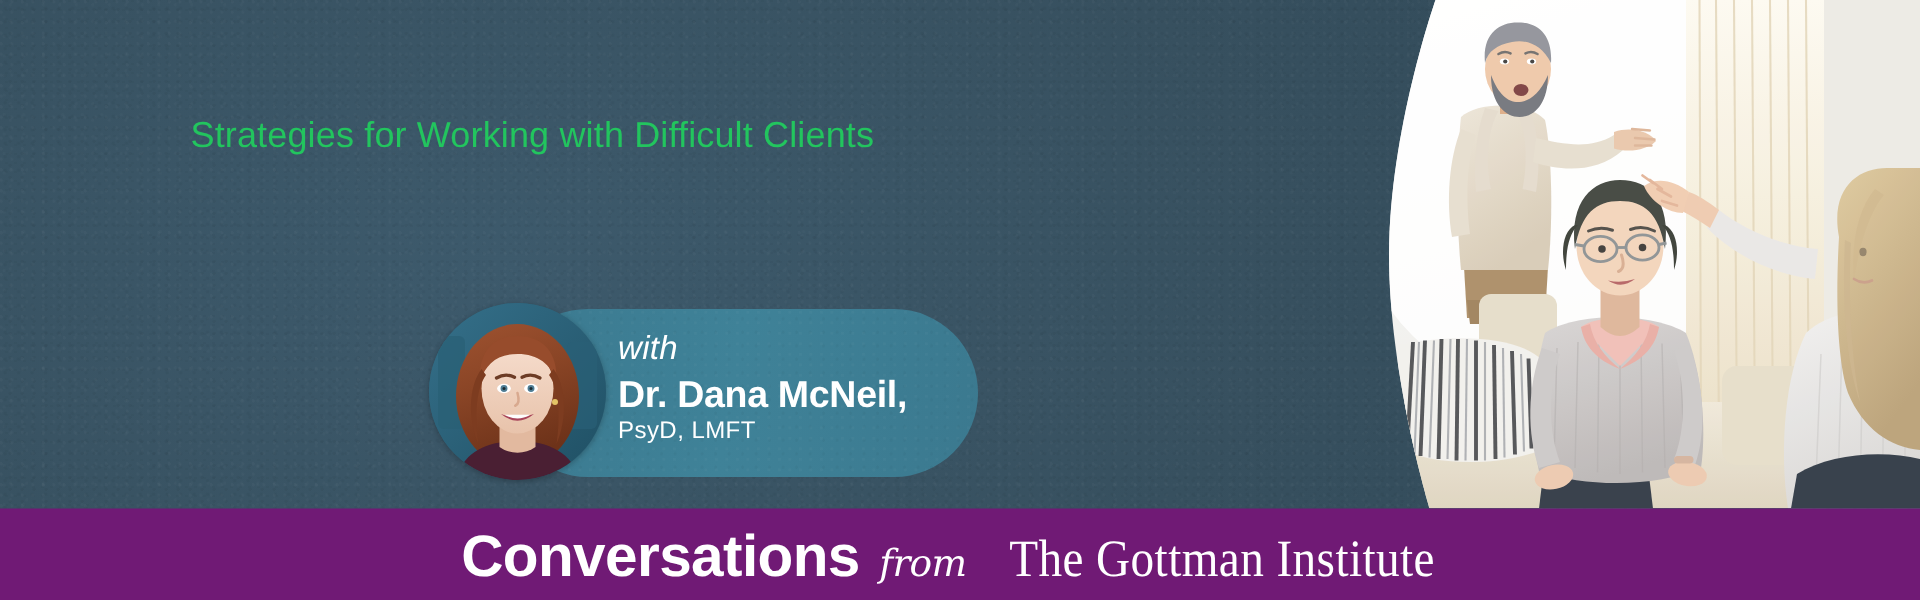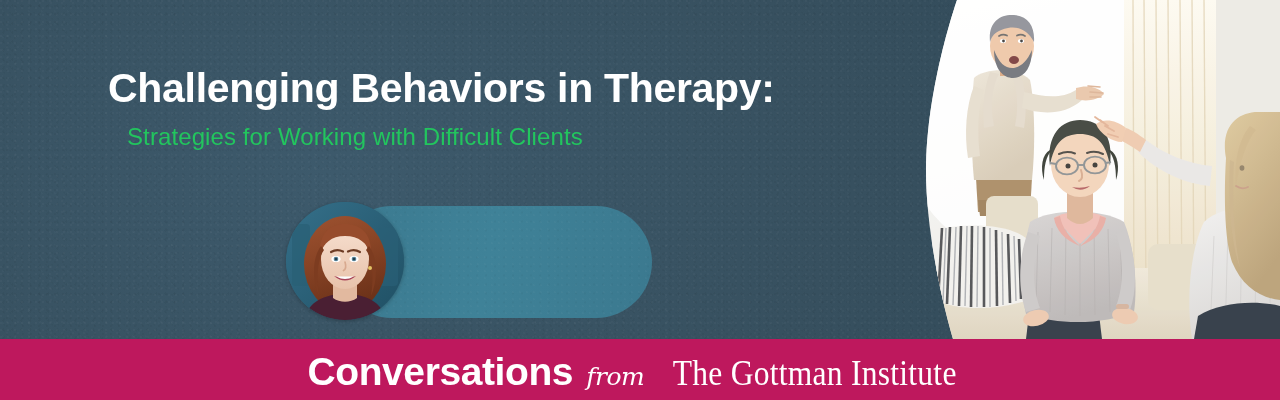--- a/index.html
+++ b/index.html
@@ -149,21 +149,21 @@
   }
   .photo-panel svg { display: block; width: 360px; height: 339px; }
 
   
   .bottom-bar {
     position: absolute;
     left: 0;
     bottom: 0;
     width: 1280px;
     height: 61px;
-    background: #be185d;
+    background: #701a75;
     display: flex;
     align-items: center;
     justify-content: center;
   }
   .bar-inner {
     display: flex;
     align-items: baseline;
     gap: 13px;
     transform: translateY(2px);
   }
@@ -196,26 +196,30 @@
 </style>
 </head>
 <body>
 
 <div id="banner">
 
   <div class="bg-base"></div>
   <div class="bg-noise"></div>
 
   <div class="title-block">
-    <div class="main-title">Challenging Behaviors in Therapy:</div>
     <div class="sub-title">Strategies for Working with Difficult Clients</div>
   </div>
 
   <div class="speaker-pill">
     <div class="pill-grain"></div>
+    <div class="pill-text">
+      <div class="pill-with">with</div>
+      <div class="pill-name">Dr. Dana McNeil,</div>
+      <div class="pill-creds">PsyD, LMFT</div>
+    </div>
   </div>
 
   <div class="avatar">
     <svg viewBox="0 0 118 118" xmlns="http://www.w3.org/2000/svg" aria-hidden="true">
       <defs>
         <linearGradient id="avBg" x1="0" y1="0" x2="1" y2="1">
           <stop offset="0%" stop-color="#35708a"></stop>
           <stop offset="100%" stop-color="#1f4f63"></stop>
         </linearGradient>
         <linearGradient id="hairG" x1="0" y1="0" x2="0.3" y2="1">

